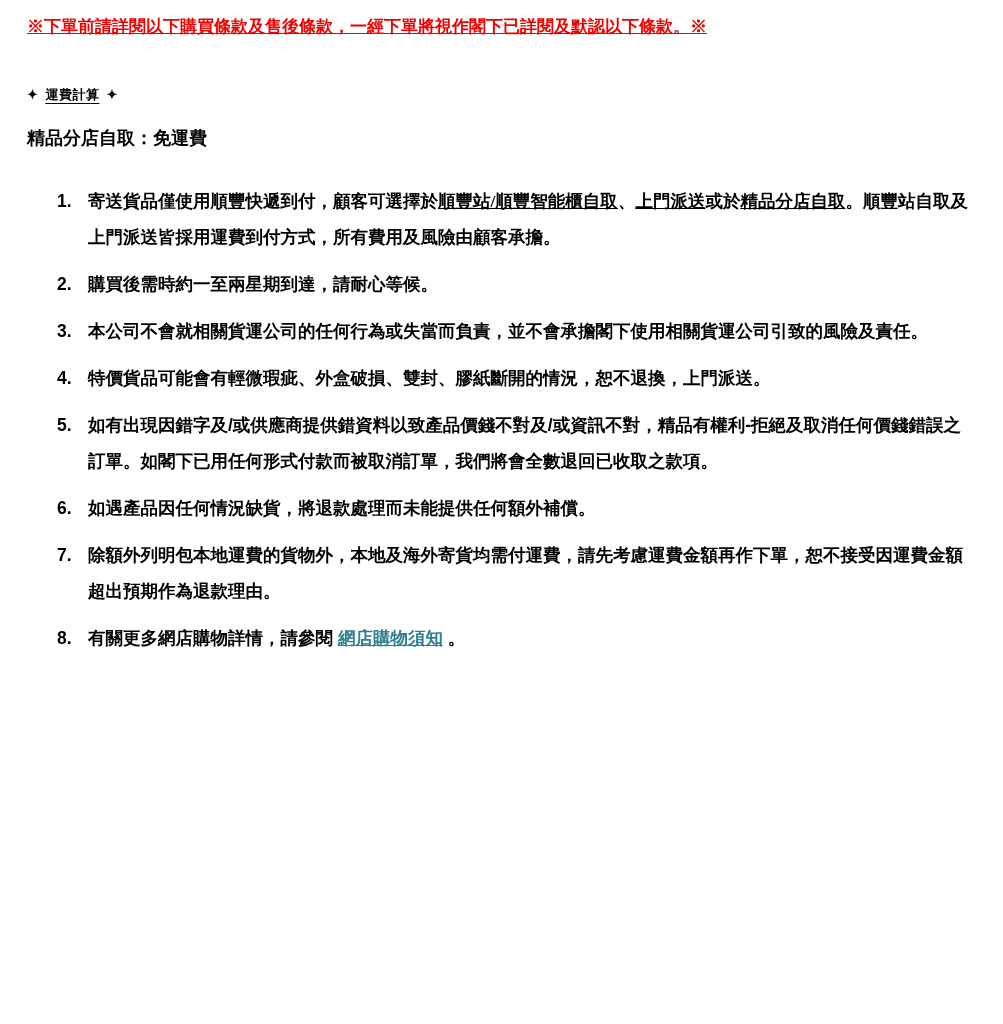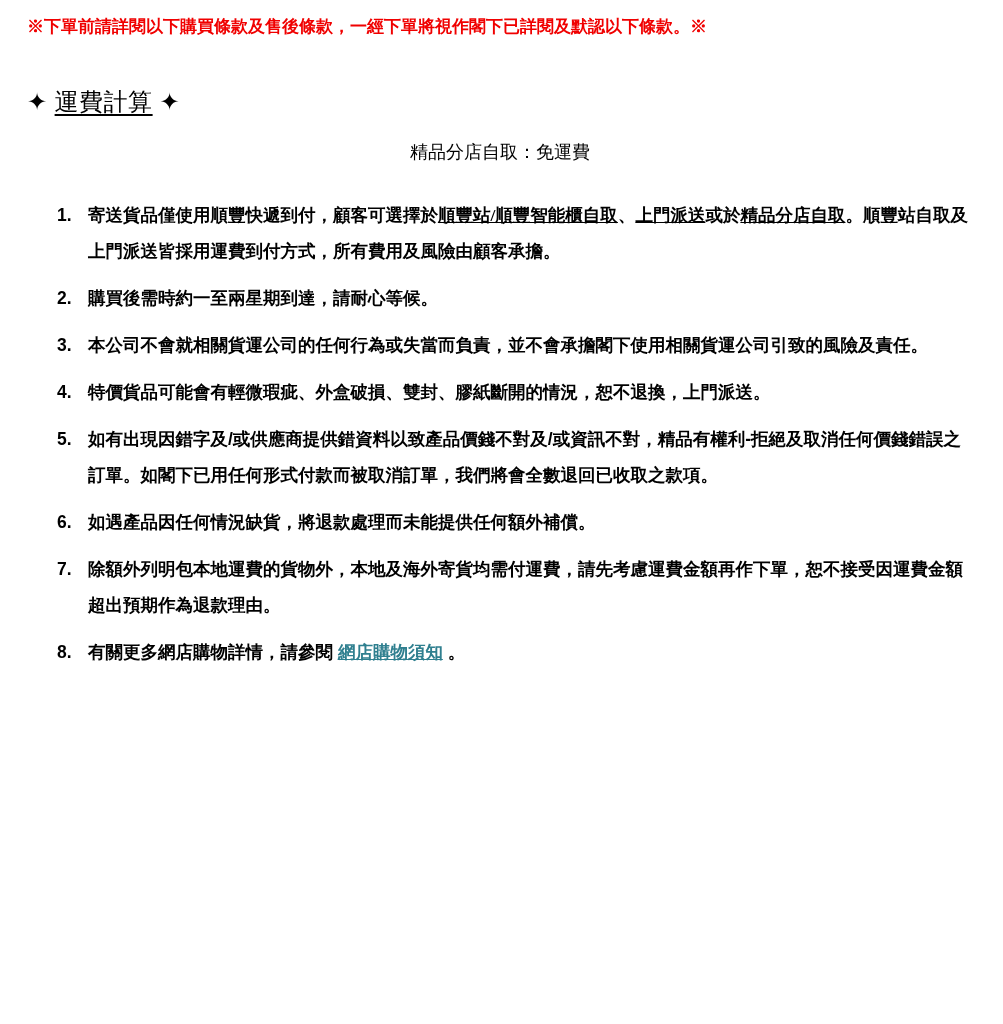--- a/index.html
+++ b/index.html
@@ -10,36 +10,37 @@
     font-family: "Liberation Sans", sans-serif;
     color: #000000;
   }
   .page { padding: 15px 30px 30px 27px; font-weight: 700; }
 
   .warning {
     margin: 0;
     color: var(--red, #f00000);
     font-size: 17px;
     font-weight: 700;
+    text-decoration: underline;
     line-height: 1.45;
   }
 
   .section-title {
     margin: 46px 0 0 0;
-    font-size: 24px;
-    font-weight: 400;
+    font-size: 13px;
+    font-weight: 700;
     letter-spacing: 0.5px;
   }
   .section-title .star { margin-right: 7px; }
   .section-title .star.right { margin-right: 0; margin-left: 7px; }
   .section-title .u { text-decoration: underline; text-underline-offset: 4px; }
 
   .ship-line  { margin: 27px 0 0 0; font-size: 18px; font-weight: 700; }
   .big-red    { color: var(--red, #f00000); font-size: 29px; letter-spacing: 1px; }
-  .ship-line2 { margin: 22px 0 0 0; font-size: 18px; font-weight: 400; text-align: center; }
+  .ship-line2 { margin: 22px 0 0 0; font-size: 18px; font-weight: 700; }
 
   .tlist { margin-top: 33px; padding-left: 30px; }
   .titem {
     display: flex;
     margin-bottom: 11px;
     font-size: 17.5px;
     line-height: 2.06;
     font-weight: 700;
   }
   .tnum { width: 31px; flex: none; }

